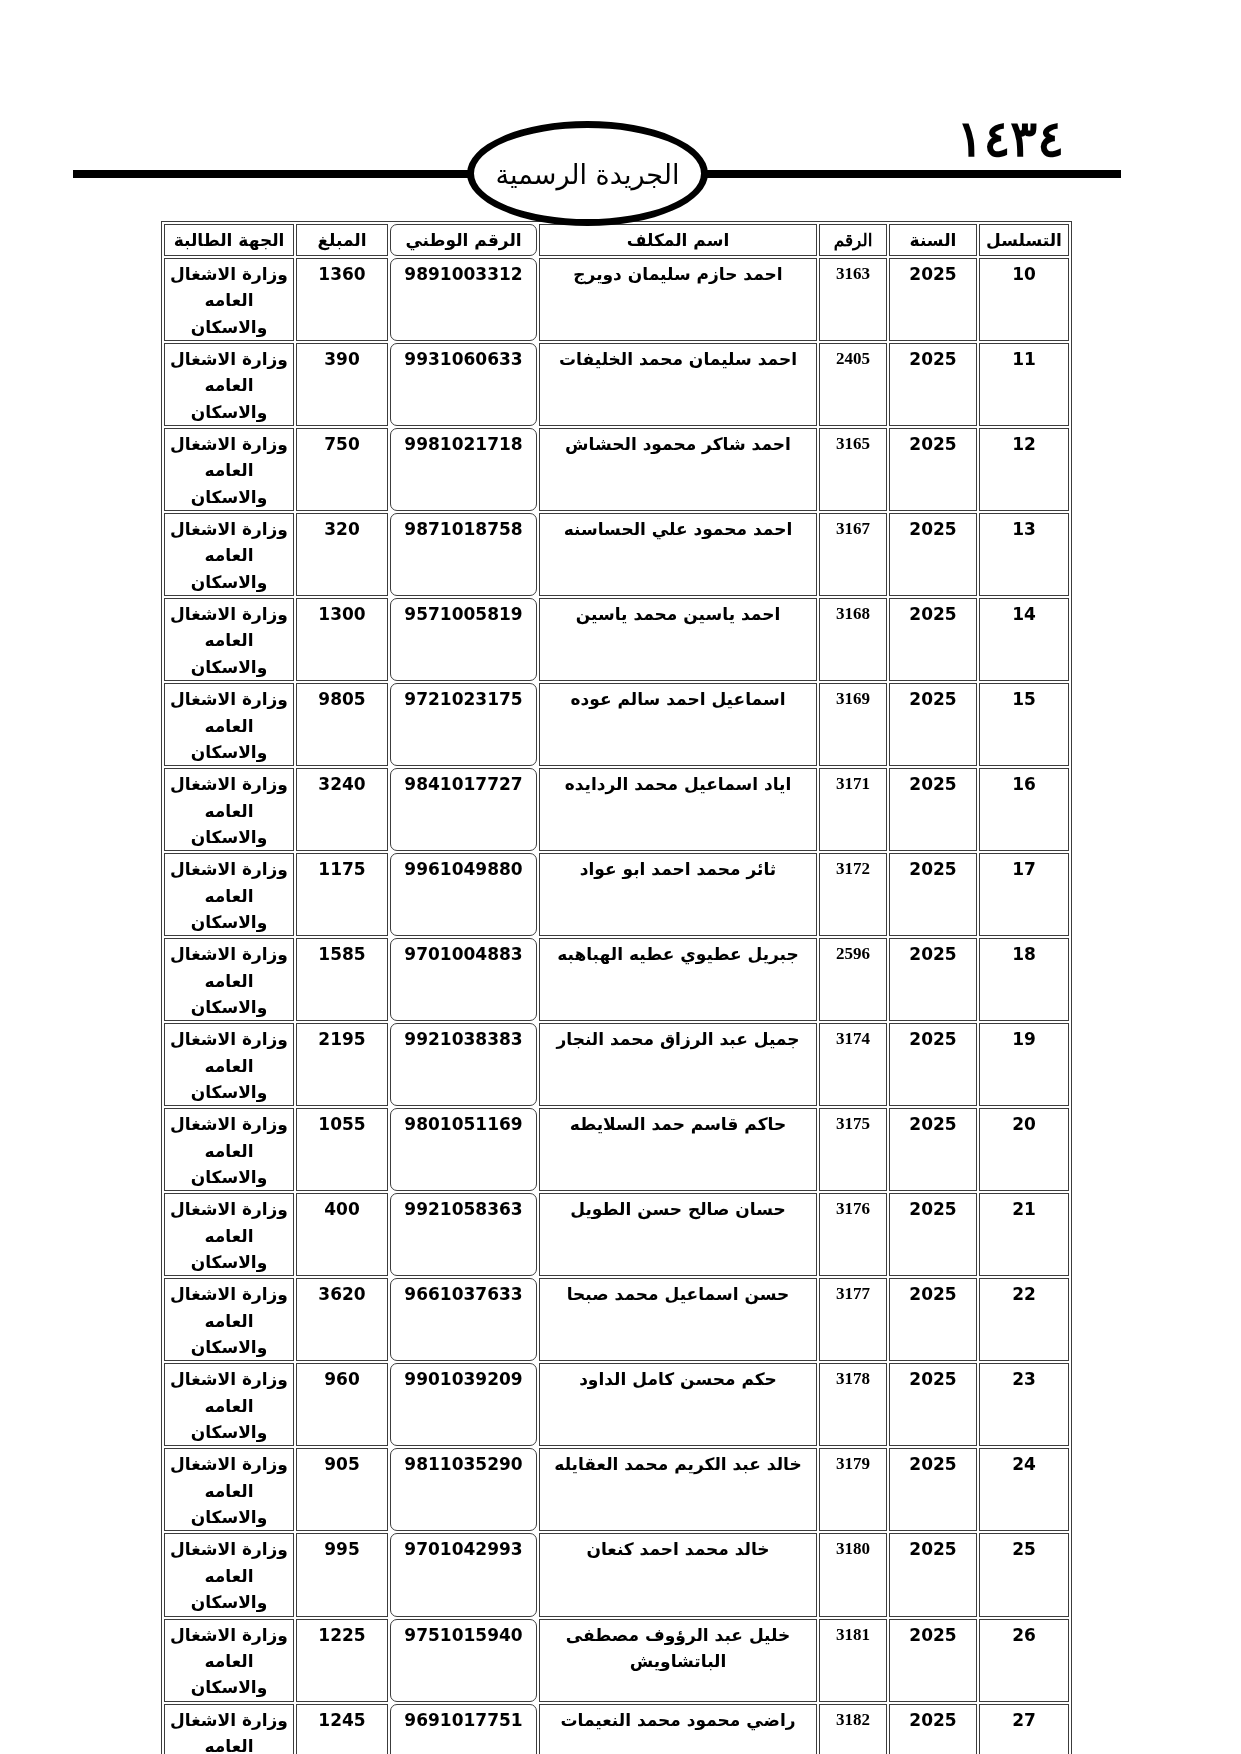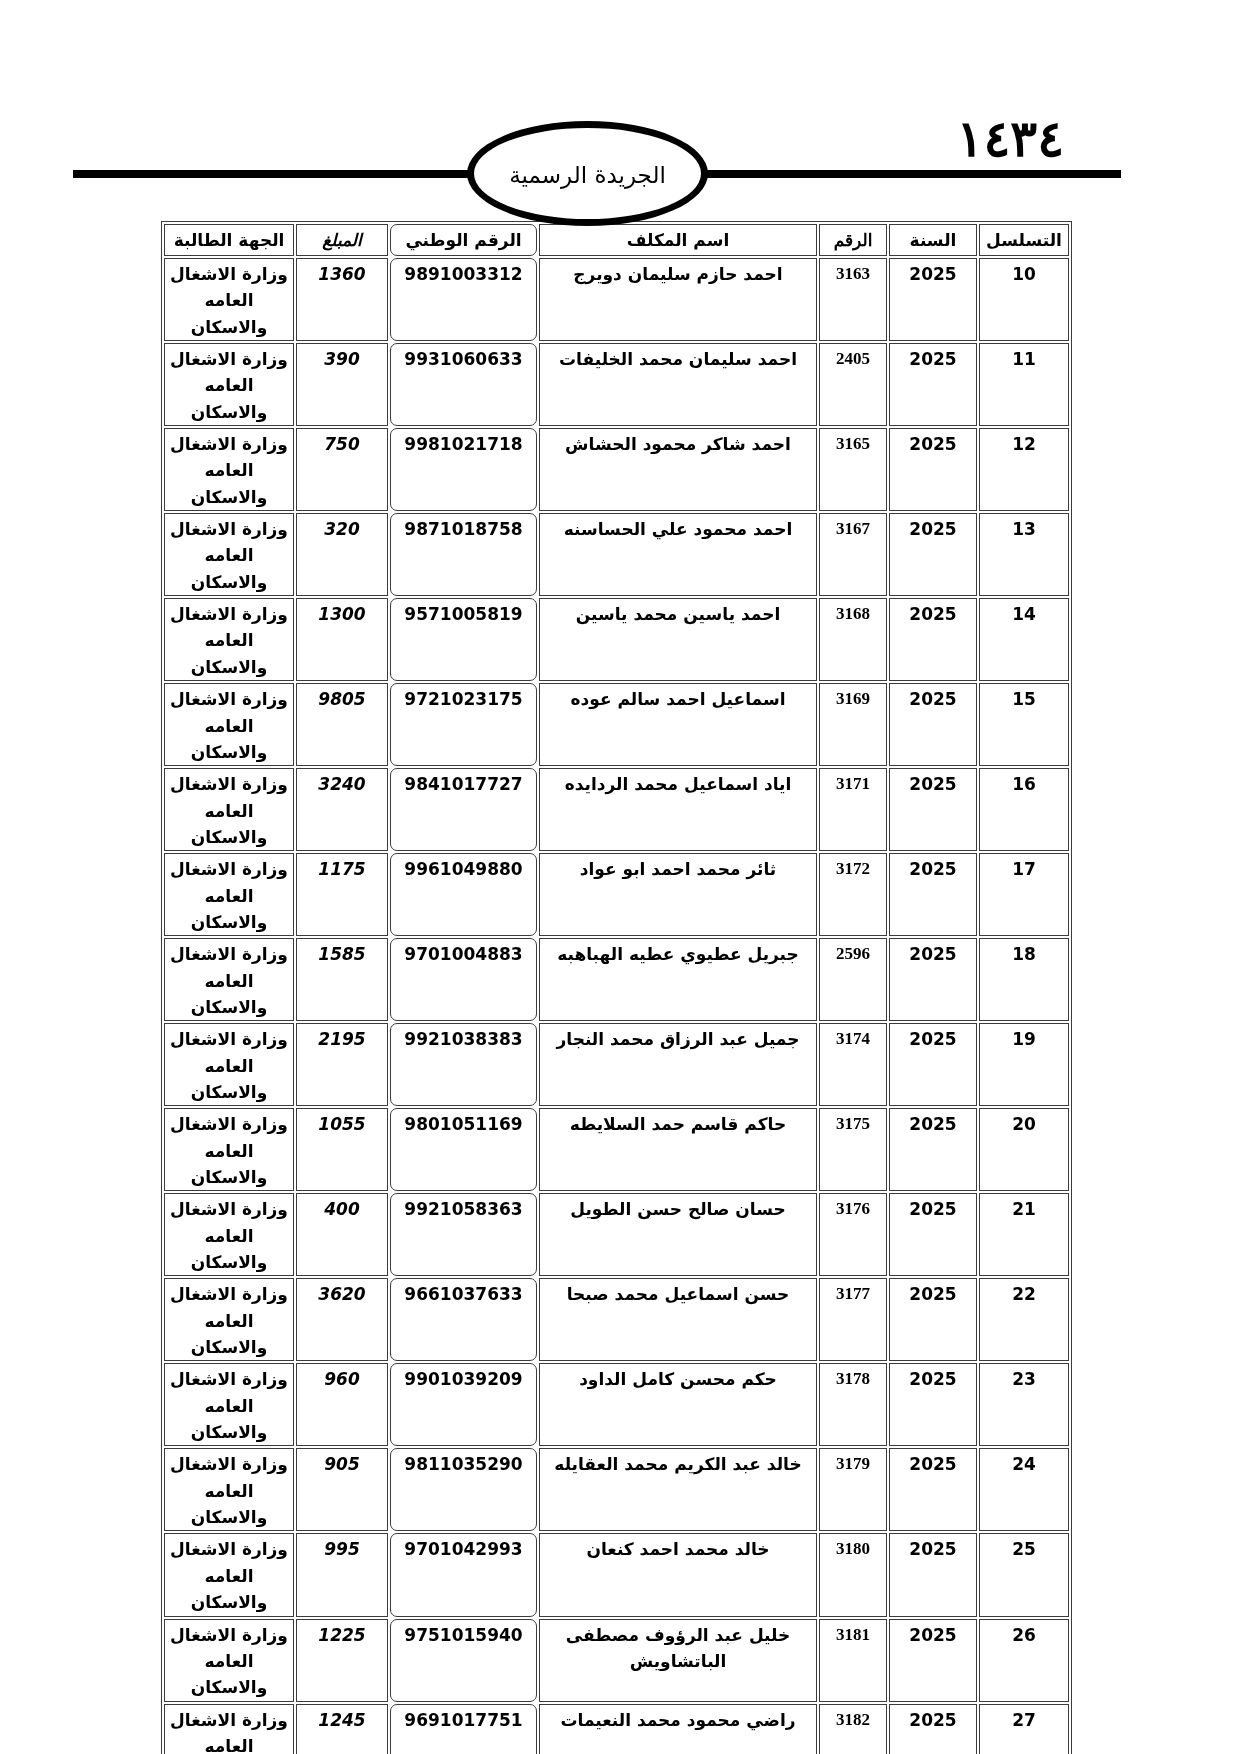--- a/index.html
+++ b/index.html
@@ -39,21 +39,21 @@
     box-sizing:border-box;
     border:7px solid #000;
     border-radius:50%;
     background:#fff;
     display:flex;
     align-items:center;
     justify-content:center;
     z-index:2;
   }
   .masthead-ellipse span{
-    font-size:23px;
+    font-size:27px;
     font-weight:400;
     padding-bottom:10px;
     white-space:nowrap;
     margin-top:12px;
   }
   
   table.gazette{
     position:absolute;
     left:161px;top:221px;
     width:889px;
@@ -82,21 +82,21 @@
     height:55px;
     vertical-align:top;
     padding:2px 4px 0 4px;
     line-height:1.55;
   }
   .col-serial   {width:84px;}
   .col-year     {width:82px;}
   .col-number   {width:62px;font-family:Liberation Serif, serif;}
   .col-name     {width:272px;}
   .col-national {width:141px;border-radius:7px;}
-  .col-amount   {width:86px;font-style:italic;}
+  .col-amount   {width:86px;}
   .col-entity   {width:124px;}
 </style>
 </head>
 <body>
 
 <div class="page">
 
   <div class="page-number">١٤٣٤</div>
 
   <div class="header-rule"></div>

